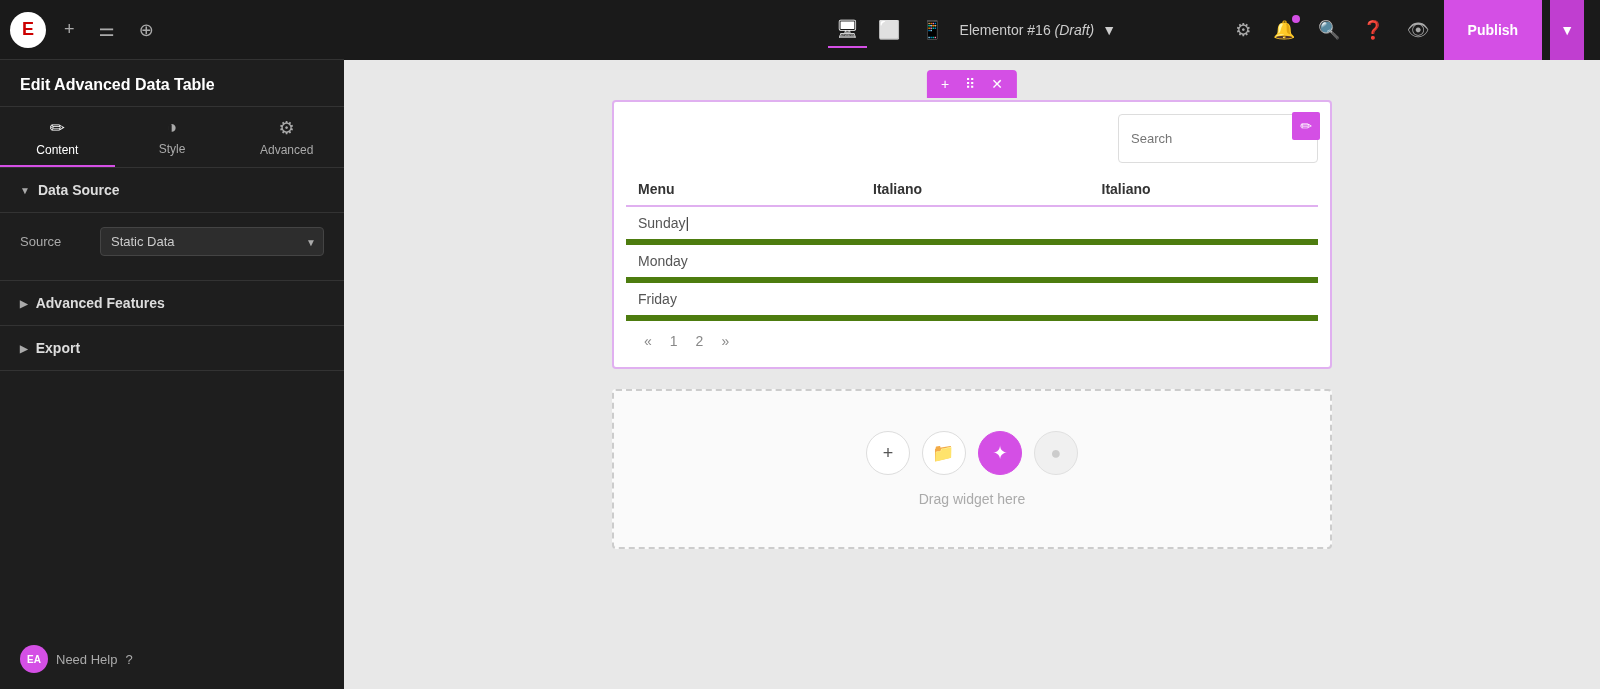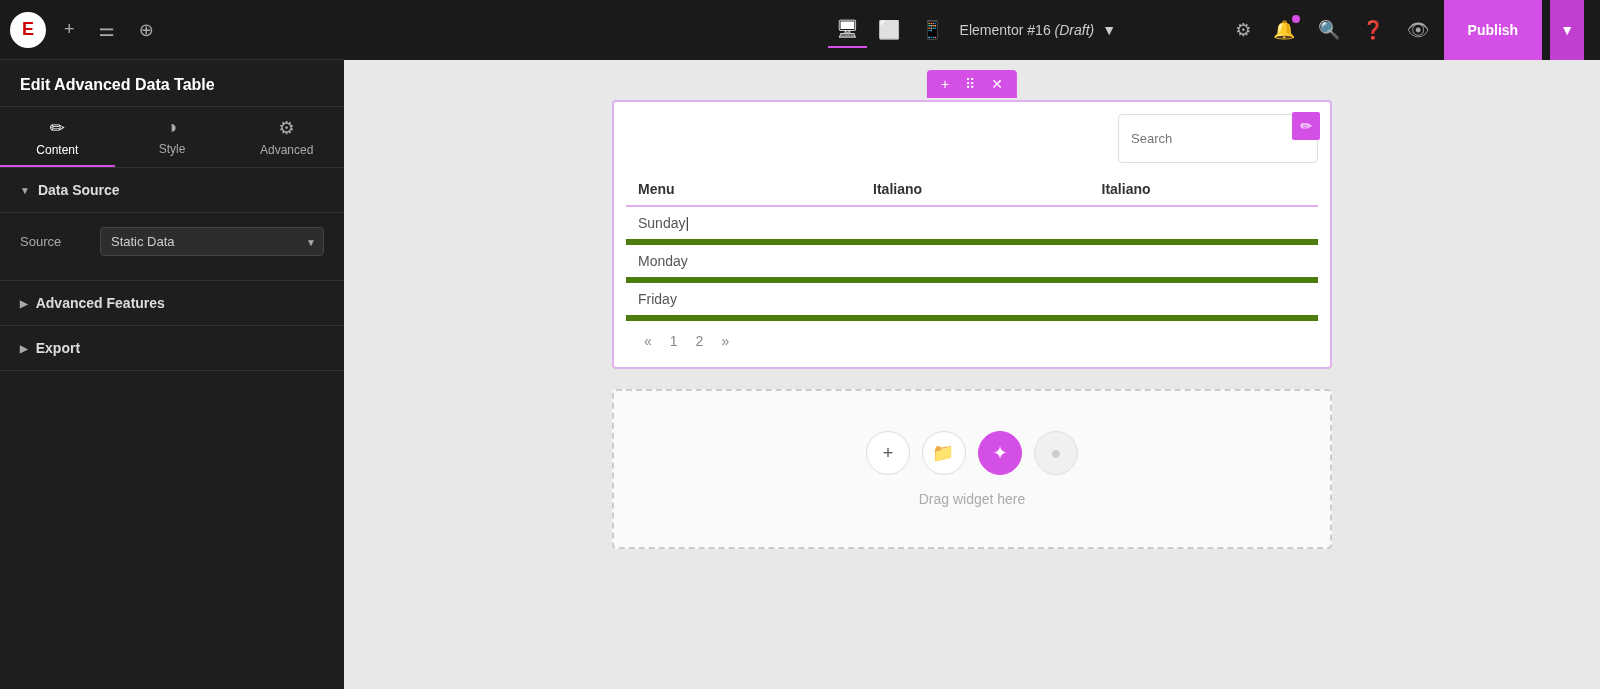--- a/index.html
+++ b/index.html
@@ -521,20 +521,25 @@
       <span>Advanced Features</span>
     </div>
 
     <div class="section-header">
       <span class="arrow">▶</span>
       <span>Export</span>
     </div>
 
   </div>
 
+  <div class="need-help">
+    <div class="need-help-badge">EA</div>
+    <span>Need Help</span>
+    <span>?</span>
+  </div>
 
   <button class="collapse-btn">◀</button>
 </div>
 
 <div class="main-area">
 
   <div class="header-bar">
     <div style="flex:1"></div>
     <div class="header-center">
       <div class="view-btns">

